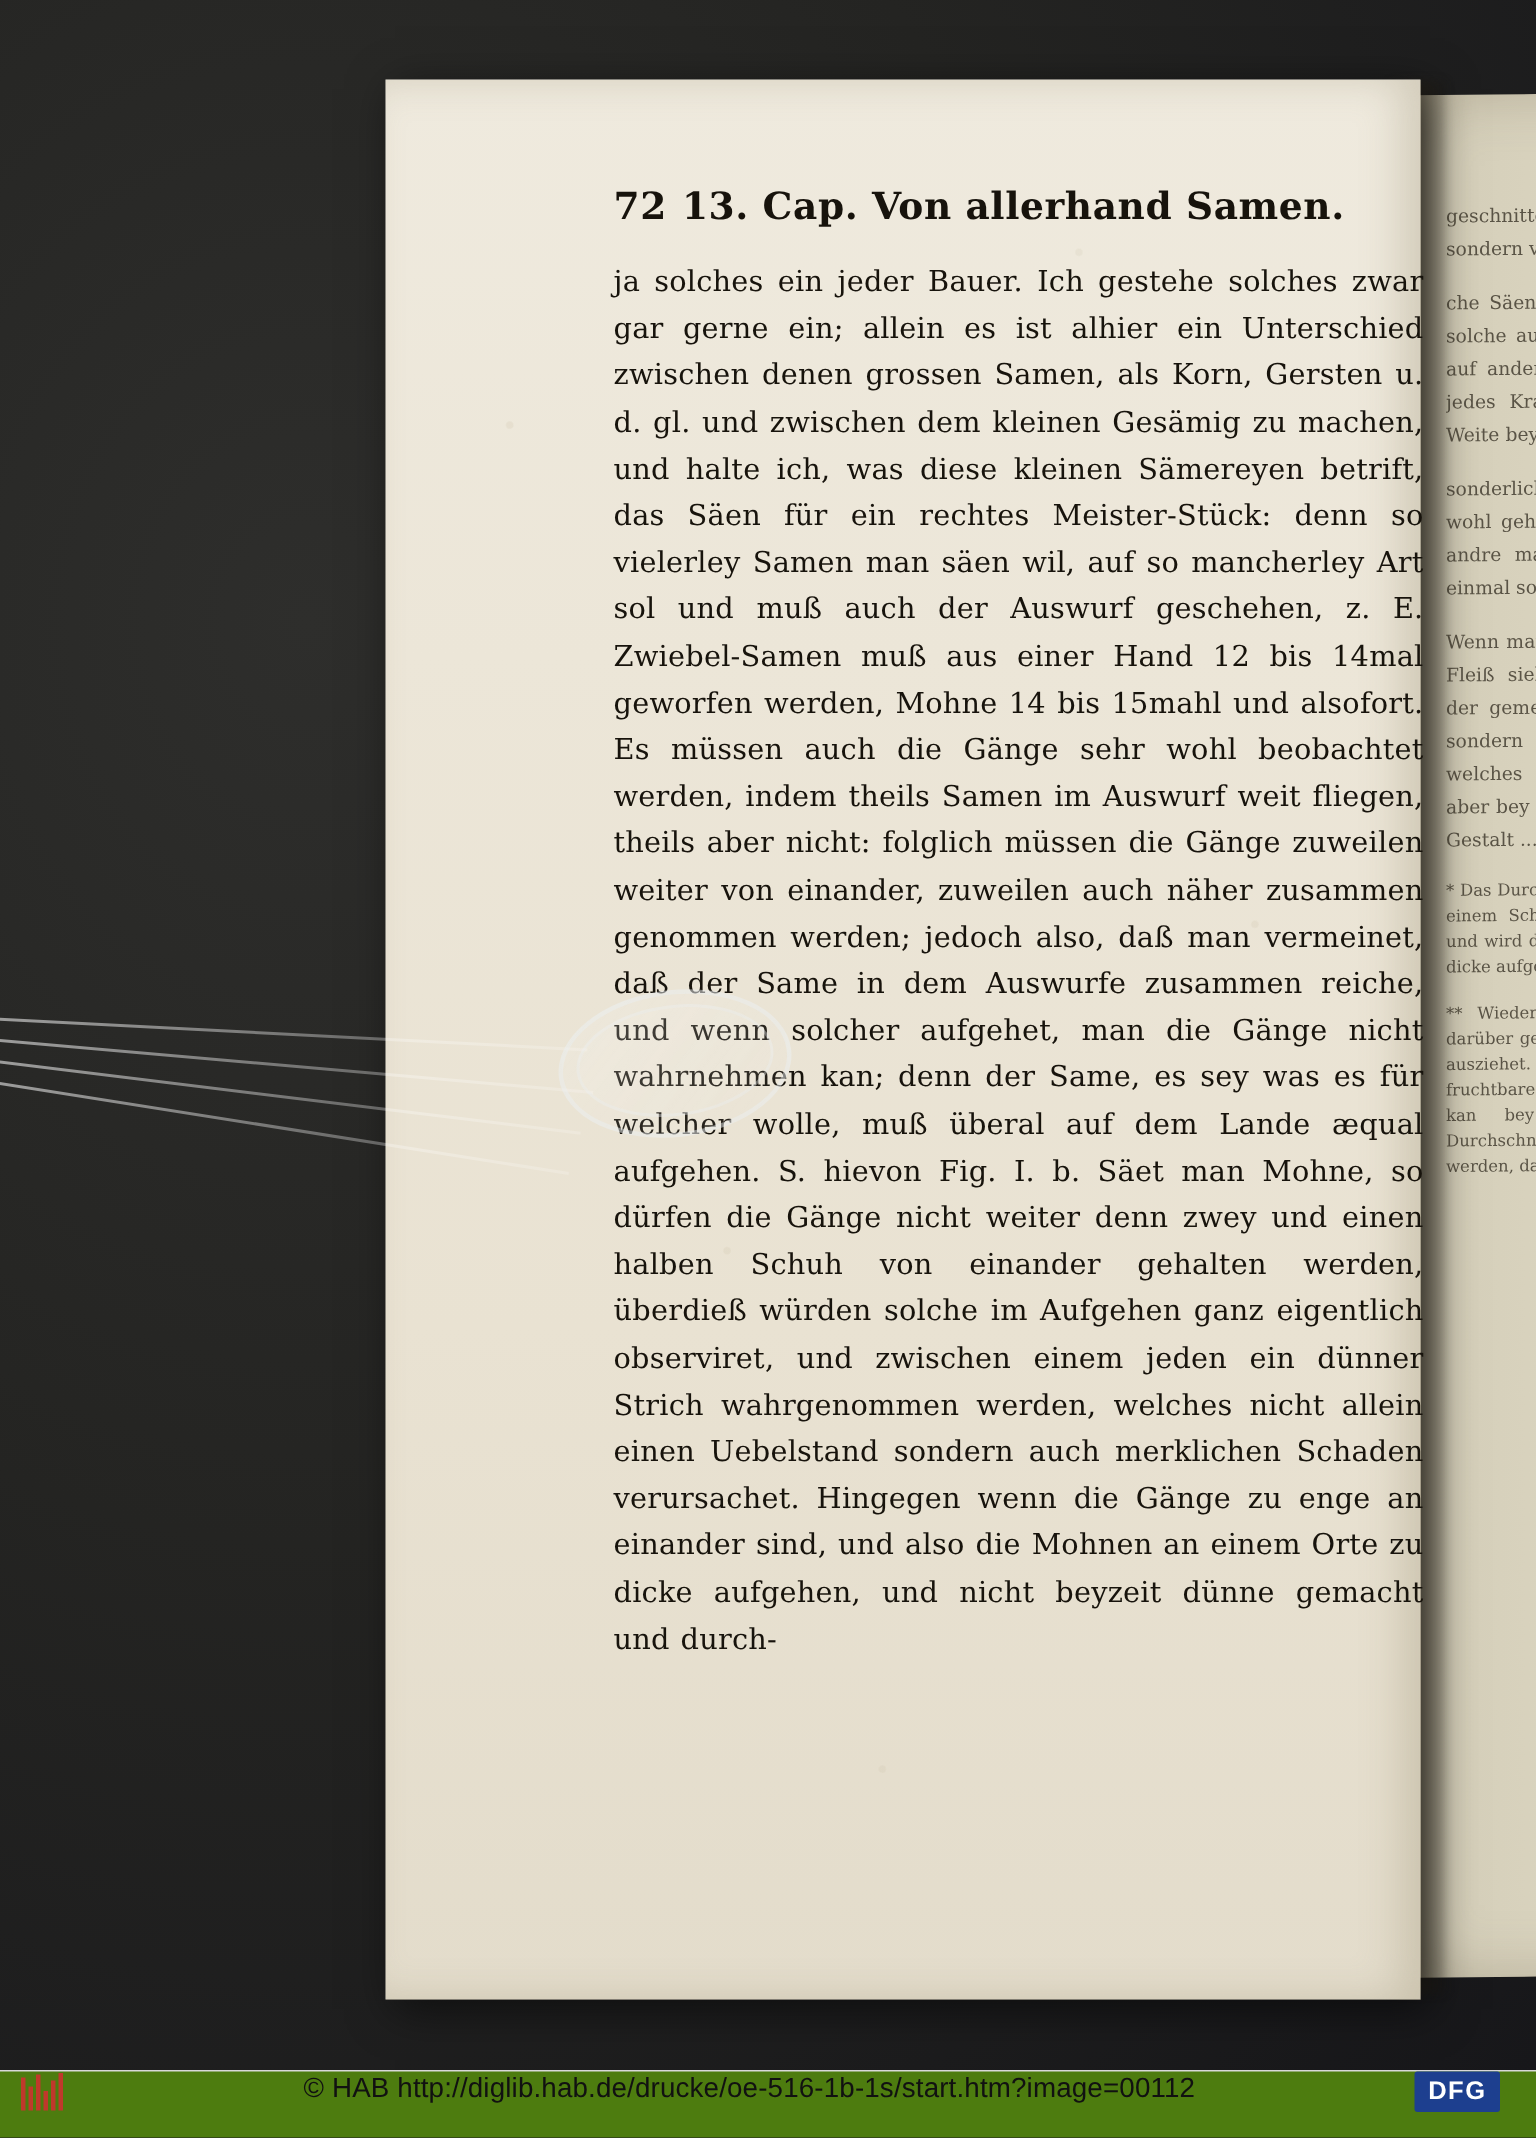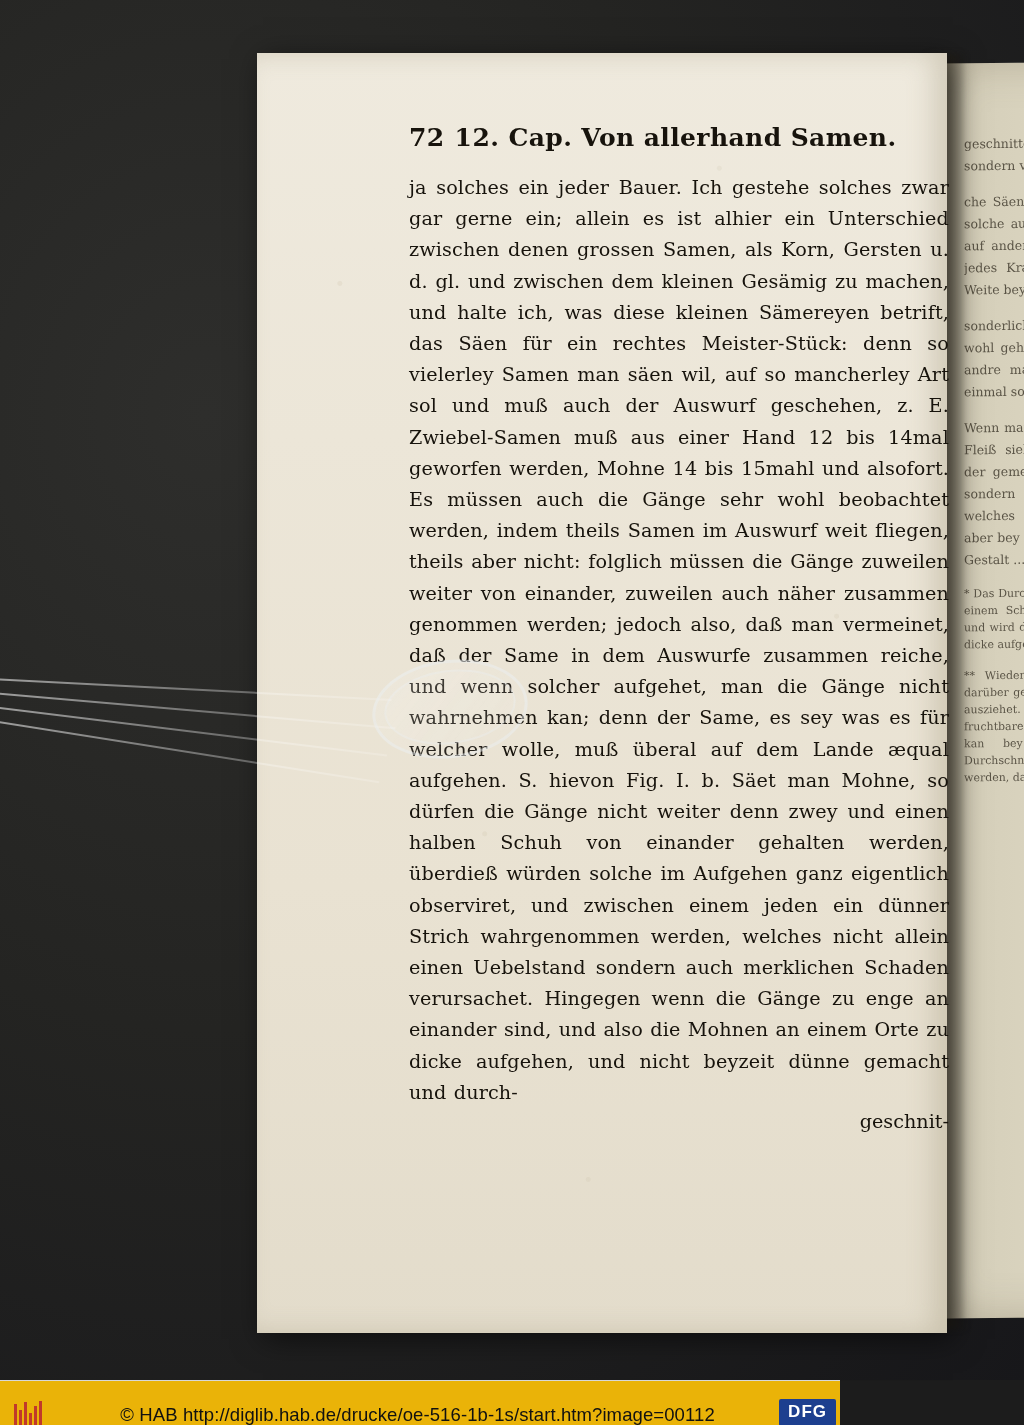--- a/index.html
+++ b/index.html
@@ -170,26 +170,26 @@
     height: 70px;
     border-width: 2px;
     opacity: 0.75;
   }
 
   
   .footer {
     position: absolute;
     left: 0;
     top: 1380px;
-    width: 840px;
+    width: 1024px;
     height: 45px;
-    background: #eab308;
+    background: #4d7c0f;
     border-top: 1px solid #d8d8d8;
     display: flex;
-    align-items: flex-end;
+    align-items: flex-start;
   }
   .footer-barcode {
     margin-left: 14px;
     width: 42px;
     height: 26px;
     display: flex;
     align-items: flex-end;
     gap: 2px;
   }
   .footer-barcode i {
@@ -206,21 +206,21 @@
   .footer-text {
     flex: 1;
     text-align: center;
     font-family: "Liberation Sans", sans-serif;
     font-size: 18.5px;
     color: #111111;
     letter-spacing: 0.1px;
     white-space: nowrap;
   }
   .footer-logo {
-    margin-right: 4px;
+    margin-right: 24px;
     background: #1d3f8f;
     color: #ffffff;
     font-family: "Liberation Sans", sans-serif;
     font-weight: bold;
     font-size: 17px;
     letter-spacing: 1px;
     padding: 3px 9px 4px 9px;
     border-radius: 2px;
   }
 </style>
@@ -232,26 +232,25 @@
 <div class="book">
 
   <div class="page-right"></div>
   <div class="gutter"></div>
 
   <div class="page-main">
     <div class="page-grain"></div>
 
     <div class="textblock">
       <div class="page-heading">
-        <span class="folio">72</span><span>12. Cap. Von allerhand Samen.</span>
+        <span class="folio">72</span><span>13. Cap. Von allerhand Samen.</span>
       </div>
       <div class="body-text">
         <p>ja solches ein jeder Bauer.  Ich gestehe solches zwar gar gerne ein;  allein es ist alhier ein Unterschied zwischen denen grossen Samen, als Korn, Gersten u. d. gl. und zwischen dem kleinen Gesämig zu machen, und halte ich, was diese kleinen Sämereyen betrift, das Säen für ein rechtes Meister-Stück: denn so vielerley Samen man säen wil, auf so mancherley Art sol und muß auch der Auswurf geschehen, z. E. Zwiebel-Samen muß aus einer Hand 12 bis 14mal geworfen werden, Mohne 14 bis 15mahl und alsofort.  Es müssen auch die Gänge sehr wohl beobachtet werden, indem theils Samen im Auswurf weit fliegen, theils aber nicht: folglich müssen die Gänge zuweilen weiter von einander, zuweilen auch näher zusammen genommen werden; jedoch also, daß man vermeinet, daß der Same in dem Auswurfe zusammen reiche, und wenn solcher aufgehet, man die Gänge nicht wahrnehmen kan; denn der Same, es sey was es für welcher wolle, muß überal auf dem Lande æqual aufgehen.  S. hievon Fig. I. b.  Säet man Mohne, so dürfen die Gänge nicht weiter denn zwey und einen halben Schuh von einander gehalten werden, überdieß würden solche im Aufgehen ganz eigentlich observiret, und zwischen einem jeden ein dünner Strich wahrgenommen werden, welches nicht allein einen Uebelstand sondern auch merklichen Schaden verursachet.  Hingegen wenn die Gänge zu enge an einander sind, und also die Mohnen an einem Orte zu dicke aufgehen, und nicht beyzeit dünne gemacht und durch-</p>
       </div>
-      <div class="catchword">geschnit-</div>
     </div>
   </div>
 
   <div class="right-col">
     <p>geschnitten werden, und solche nicht gedeyen, sondern verderben. ...</p>
     <p>che Säen und die Ordnung derer Gänge, wie solche aufzuziehen, es sey mit dem Seil oder auf andere Art, und so zu pflanzen, daß ein jedes Kraut und Gewächs nur mit gleicher Weite beysammen stehe und gesäet werde ...</p>
     <p>sonderlich ist zu beobachten, daß die Maasse wohl gehalten, und nicht eines enger als das andre mahl genommen werde, so kan man einmal so viel gewinnen.</p>
     <p>Wenn man aber auf die Felder und Gärten mit Fleiß siehet, übersiehet man leichtlich, daß der gemeine Mann die Maasse nicht achtet, sondern alles durcheinander mischet werde, welches eine schlechte Sache, absonderlich aber bey der Säe-Zeit zu beachten ist, welcher Gestalt ...</p>
     <p class="small">* Das Durchschneiden oder Verziehen geschiehet mit einem Schaufelein, so an einem Stiele befestiget, und wird dadurch das überflüßige Kraut, welches zu dicke aufgegangen, hinweg bekommen.</p>
     <p class="small">** Wiederschlagen heisset, wenn man nochmals darüber gehet, theils ausreisset, theils mit der Hand ausziehet. Wenn aber der Boden was rechtes und fruchtbares, so ist es so viel nöthig nicht, sondern kan bey der ersten Besserung in dem Durchschneiden bey der Säe-Zeit wahrgenommen werden, daß für ...</p>

